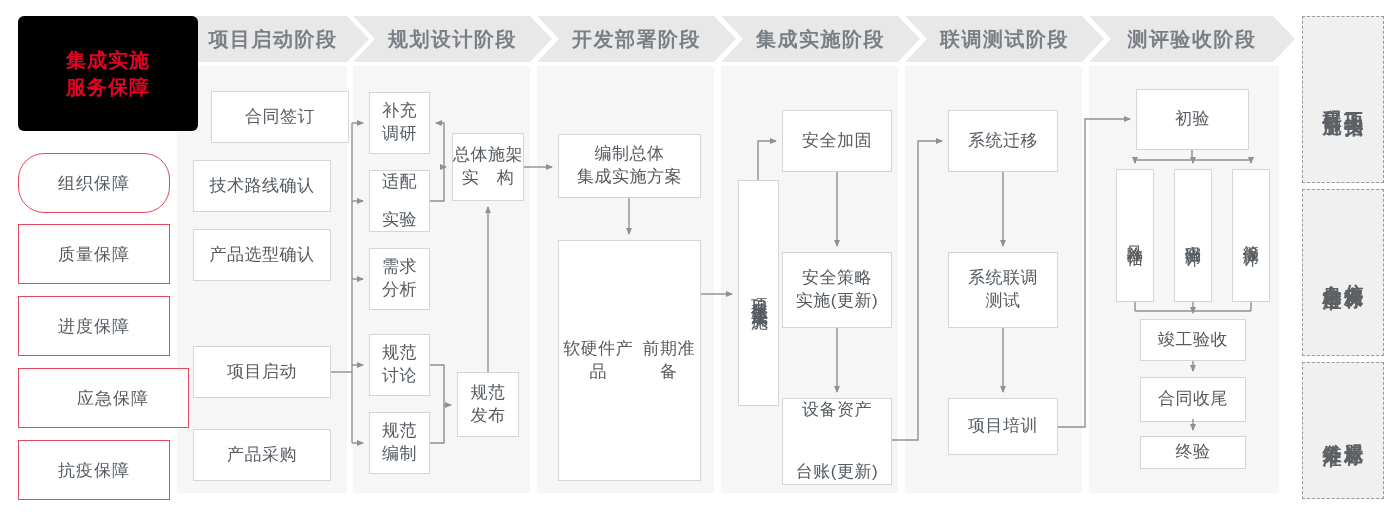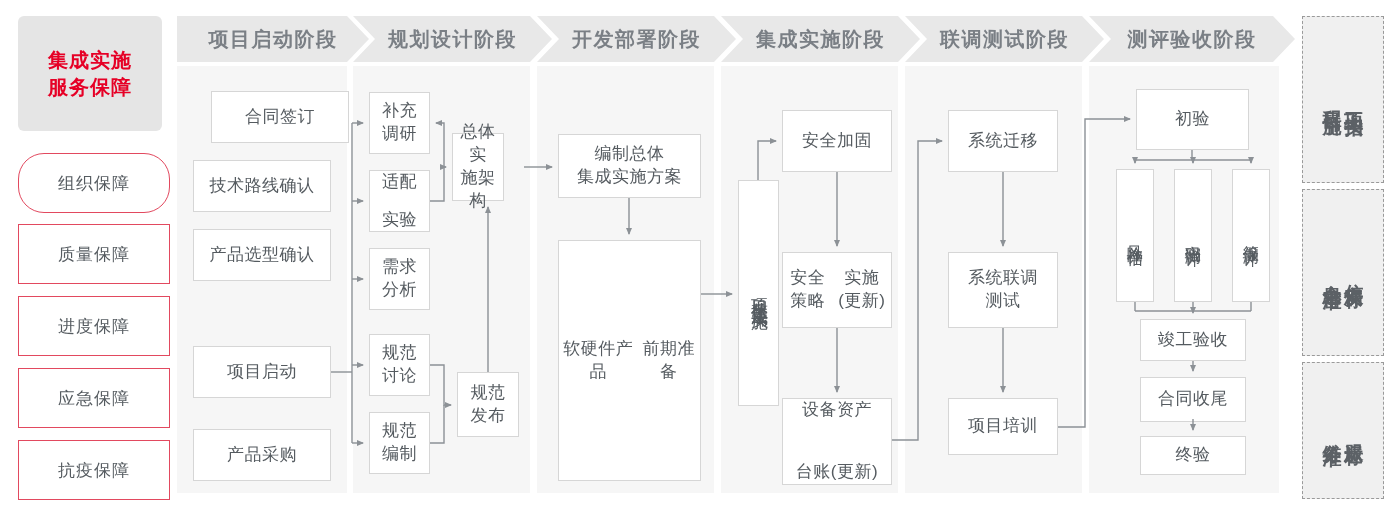--- a/index.html
+++ b/index.html
@@ -1,22 +1,22 @@
 <!DOCTYPE html>
 <html><head>
 <meta charset="utf-8">
 <style>
   html,body{margin:0;padding:0;background:#fff;}
   body{font-family:"Liberation Sans","DejaVu Sans",sans-serif;}
   #stage{position:relative;width:1391px;height:515px;background:#ffffff;overflow:hidden;}
 
   
   .hero{
-    position:absolute;left:18px;top:16px;width:144px;height:115px;
-    background:#e5e5e5;border-radius:6px;
+    position:absolute;left:18px;top:16px;width:180px;height:115px;
+    background:#000000;border-radius:6px;
     display:flex;align-items:center;justify-content:center;
   }
   .hero span{
     color:#e60026;font-weight:bold;font-size:20px;line-height:1.35;text-align:center;
     letter-spacing:1px;
   }
   .gbox{
     position:absolute;left:18px;width:150px;height:58px;
     background:#ffffff;border:1.5px solid #e2495f;
     display:flex;align-items:center;justify-content:center;
@@ -85,21 +85,21 @@
 
   <div class="hero">
     <span>
       <span>集成实施</span><br>
       <span>服务保障</span>
     </span>
   </div>
   <div class="gbox" style="top:153px;border-radius:26px;">组织保障</div>
   <div class="gbox" style="top:224px;">质量保障</div>
   <div class="gbox" style="top:296px;">进度保障</div>
-  <div class="gbox" style="top:368px;">应急保障</div>
+  <div class="gbox" style="top:368px;padding-left:19px;">应急保障</div>
   <div class="gbox" style="top:440px;">抗疫保障</div>
 
   <div class="node" style="left:211px;top:91px; width:138px;height:52px;">合同签订</div>
   <div class="node" style="left:193px;top:160px;width:138px;height:52px;">技术路线确认</div>
   <div class="node" style="left:193px;top:229px;width:138px;height:52px;">产品选型确认</div>
   <div class="node" style="left:193px;top:346px;width:138px;height:52px;">项目启动</div>
   <div class="node" style="left:193px;top:429px;width:138px;height:52px;">产品采购</div>
 
   <div class="node" style="left:369px;top:92px; width:61px;height:62px;flex-direction:column;">
     <span>补充</span>
@@ -114,41 +114,41 @@
     <span>分析</span>
   </div>
   <div class="node" style="left:369px;top:334px;width:61px;height:62px;flex-direction:column;">
     <span>规范</span>
     <span>讨论</span>
   </div>
   <div class="node" style="left:369px;top:412px;width:61px;height:62px;flex-direction:column;">
     <span>规范</span>
     <span>编制</span>
   </div>
-  <div class="node" style="left:452px;top:133px;width:52px;height:68px;flex-direction:column;">
+  <div class="node" style="left:452px;top:133px;width:72px;height:68px;">
     <span>总体实</span>
     <span>施架构</span>
   </div>
   <div class="node" style="left:457px;top:372px;width:62px;height:65px;flex-direction:column;">
     <span>规范</span>
     <span>发布</span>
   </div>
 
   <div class="node" style="left:558px;top:134px;width:143px;height:64px;flex-direction:column;">
     <span>编制总体</span>
     <span>集成实施方案</span>
   </div>
   <div class="node" style="left:558px;top:240px;width:143px;height:241px;flex-direction:row;">
     <span>软硬件产品</span>
     <span>前期准备</span>
   </div>
 
   <div class="node vert" style="left:738px;top:180px;width:41px;height:226px;">项目整体集成实施</div>
   <div class="node" style="left:782px;top:110px;width:110px;height:62px;">安全加固</div>
-  <div class="node" style="left:782px;top:252px;width:110px;height:76px;flex-direction:row;">
+  <div class="node" style="left:782px;top:252px;width:110px;height:76px;flex-direction:column;">
     <span>安全策略</span>
     <span>实施(更新)</span>
   </div>
   <div class="node" style="left:782px;top:398px;width:110px;height:87px;flex-direction:column;justify-content:space-between;">
     <span>设备资产</span>
     <span>台账(更新)</span>
   </div>
 
   <div class="node" style="left:948px;top:110px;width:110px;height:62px;">系统迁移</div>
   <div class="node" style="left:948px;top:252px;width:110px;height:76px;flex-direction:column;">
@@ -156,21 +156,21 @@
     <span>测试</span>
   </div>
   <div class="node" style="left:948px;top:398px;width:110px;height:57px;">项目培训</div>
 
   <div class="node" style="left:1136px;top:89px;width:113px;height:61px;">初验</div>
   <div class="node vert sm" style="left:1116px;top:169px;width:38px;height:133px;">风险评估</div>
   <div class="node vert sm" style="left:1174px;top:169px;width:38px;height:133px;">密码测评</div>
   <div class="node vert sm" style="left:1232px;top:169px;width:38px;height:133px;">等保测评</div>
   <div class="node" style="left:1140px;top:319px;width:106px;height:42px;">竣工验收</div>
   <div class="node" style="left:1140px;top:377px;width:106px;height:45px;">合同收尾</div>
-  <div class="node" style="left:1140px;top:436px;width:106px;height:39px;">终验</div>
+  <div class="node" style="left:1140px;top:436px;width:106px;height:33px;">终验</div>
 
   <div class="std" style="top:16px;height:167px;">
     <div class="vtxt">工项实指</div>
     <div class="vtxt" style="order:-1;">程目施引</div>
   </div>
   <div class="std" style="top:189px;height:167px;">
     <div class="vtxt">信安保标</div>
     <div class="vtxt" style="order:-1;">息全密准</div>
   </div>
   <div class="std" style="top:362px;height:137px;">

